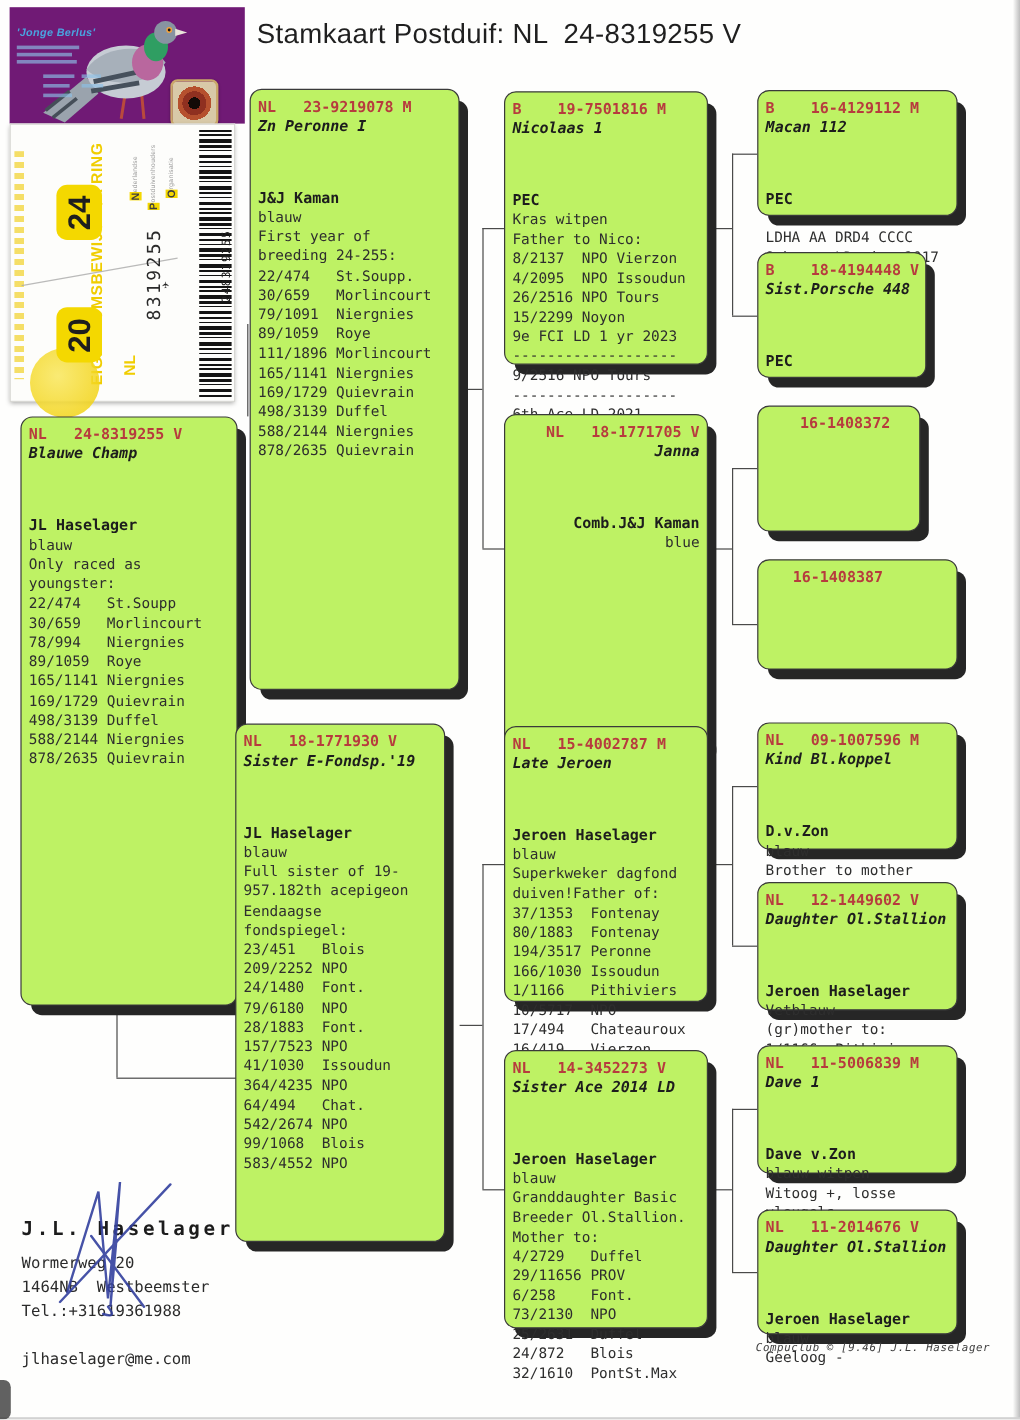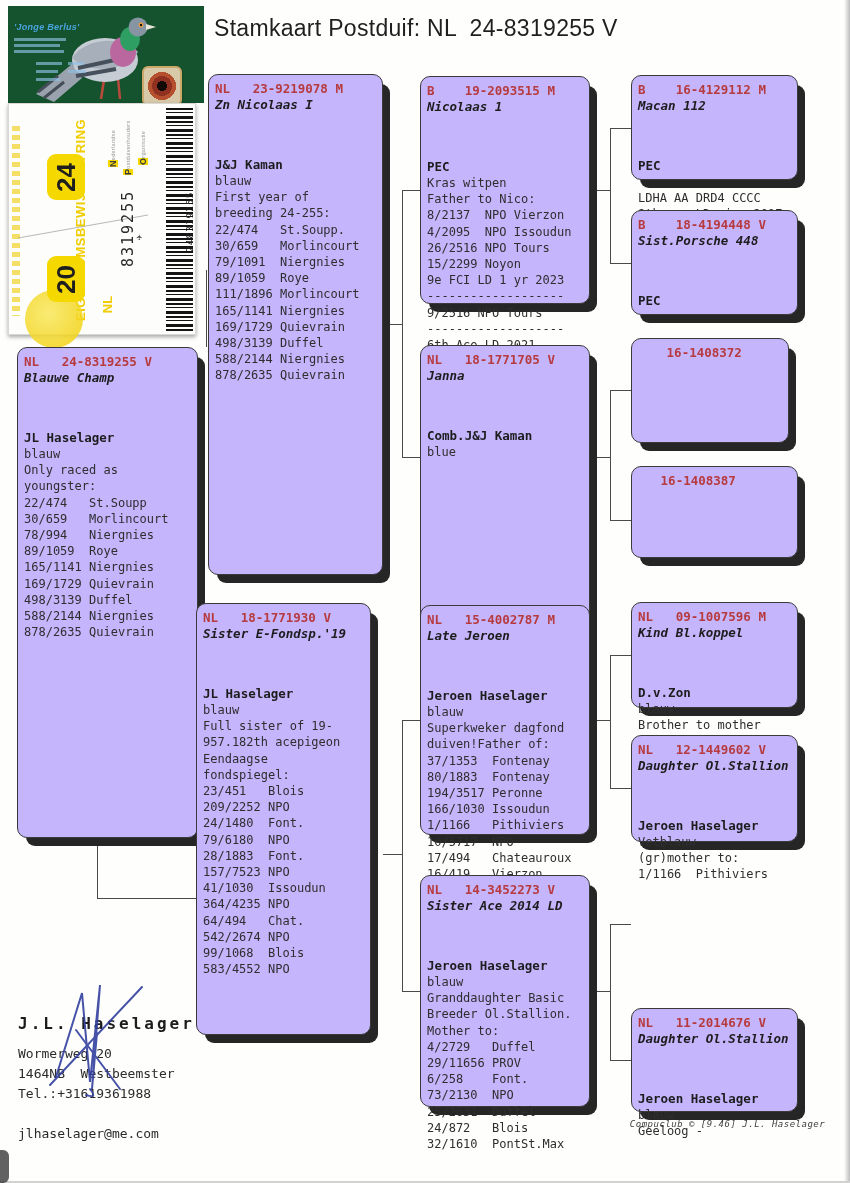--- a/index.html
+++ b/index.html
@@ -2,45 +2,45 @@
 <html><head>
 <meta charset="utf-8">
 <style>
   html,body{margin:0;padding:0;background:#e8e8e8;}
   #page{position:relative;width:850px;height:1183px;background:#fefefd;overflow:hidden;
         font-family:"DejaVu Sans Mono","Liberation Mono",monospace;}
   
   #title{position:absolute;left:214px;top:14px;font:400 23px/28px "Liberation Sans",sans-serif;
          color:#1f1f1f;letter-spacing:.3px;white-space:pre;}
   
-  .pbox{position:absolute;background:#c4b5fd;border:1.6px solid #3a3a3a;border-radius:10px;
+  .pbox{position:absolute;background:#bef264;border:1.6px solid #3a3a3a;border-radius:10px;
         box-shadow:8px 9px 0 -1px #262626;padding:5px 6px;box-sizing:border-box;}
   .bx-hdr{font:700 12.5px/17px "DejaVu Sans Mono","Liberation Mono",monospace;color:#b73b3e;white-space:pre;}
   .bx-name{font:700 12.5px/16px "DejaVu Sans Mono","Liberation Mono",monospace;font-style:italic;color:#1d1d1d;white-space:pre;}
   .bx-owner{font:700 12.5px/16px "DejaVu Sans Mono","Liberation Mono",monospace;color:#1d1d1d;white-space:pre;margin-top:44px;}
   .bx-body{font:400 12px/16.2px "DejaVu Sans Mono","Liberation Mono",monospace;color:#2e2e2e;white-space:pre;}
   .b-main  {left:17px; top:347px;width:181px;height:491px;}
   .b-father{left:208px;top:74px; width:175px;height:501px;}
   .b-mother{left:196px;top:603px;width:175px;height:432px;}
   .b-gp1{left:420px;top:76px; width:170px;height:228px;}
-  .b-gp2{left:420px;top:345px;width:170px;height:282px;}
+  .b-gp2{left:420px;top:345px;width:170px;height:282px;text-align:right;}
   .b-gp3{left:420px;top:605px;width:170px;height:230px;}
   .b-gp4{left:420px;top:875px;width:170px;height:232px;}
   .b-ggp1{left:631px;top:75px;  width:167px;height:105px;}
-  .b-ggp2{left:631px;top:210px; width:167px;height:105px;}
-  .b-ggp3{left:631px;top:338px; width:158px;height:105px;padding-left:12px;}
+  .b-ggp2{left:631px;top:210px; width:141px;height:105px;}
+  .b-ggp3{left:631px;top:338px; width:136px;height:105px;padding-left:12px;}
   .b-ggp4{left:631px;top:466px; width:167px;height:92px;}
   .b-ggp5{left:631px;top:602px; width:167px;height:106px;}
   .b-ggp6{left:631px;top:735px; width:167px;height:107px;}
   .b-ggp7{left:631px;top:871px; width:167px;height:107px;}
   .b-ggp8{left:631px;top:1008px;width:167px;height:104px;}
   
   .ln{position:absolute;background:#4a4a4a;}
   
-  #photo{position:absolute;left:8px;top:6px;width:196px;height:97px;background:#14532d;}
+  #photo{position:absolute;left:8px;top:6px;width:196px;height:97px;background:#701a75;}
   #photo-caption{position:absolute;left:6px;top:16px;font:700 9px "Liberation Sans",sans-serif;
                  font-style:italic;color:#4aa3df;letter-spacing:.3px;}
   .bluebar{position:absolute;height:2.5px;background:#8cc0e7;opacity:.65;}
   #eye-inset{position:absolute;left:134px;top:60px;width:36px;height:36px;border-radius:6px;
              background:radial-gradient(circle at 50% 50%,#120a07 0 5px,#8f3020 5px 10px,#b5502e 10px 14px,#d8c9a8 14px);
              border:2px solid #caa86a;box-shadow:0 1px 2px rgba(0,0,0,.3);}
   
   #ringcard{position:absolute;left:8px;top:103px;width:188px;height:232px;background:#fdfdfb;
             box-shadow:0 2px 4px rgba(0,0,0,.35);border:1px solid #d8d8d4;box-sizing:border-box;}
   .vtext{position:absolute;writing-mode:vertical-rl;transform:rotate(180deg);text-align:center;}
@@ -182,21 +182,21 @@
 78/994   Niergnies
 89/1059  Roye
 165/1141 Niergnies
 169/1729 Quievrain
 498/3139 Duffel
 588/2144 Niergnies
 878/2635 Quievrain</div>
   </div>
   <div class="pbox b-father">
     <div class="bx-hdr">NL   23-9219078 M</div>
-    <div class="bx-name">Zn Nicolaas I</div>
+    <div class="bx-name">Zn Peronne I</div>
     <div class="bx-owner">J&amp;J Kaman</div>
     <div class="bx-body">blauw
 First year of
 breeding 24-255:
 22/474   St.Soupp.
 30/659   Morlincourt
 79/1091  Niergnies
 89/1059  Roye
 111/1896 Morlincourt
 165/1141 Niergnies
@@ -221,21 +221,21 @@
 28/1883  Font.
 157/7523 NPO
 41/1030  Issoudun
 364/4235 NPO
 64/494   Chat.
 542/2674 NPO
 99/1068  Blois
 583/4552 NPO</div>
   </div>
   <div class="pbox b-gp1">
-    <div class="bx-hdr">B    19-2093515 M</div>
+    <div class="bx-hdr">B    19-7501816 M</div>
     <div class="bx-name">Nicolaas 1</div>
     <div class="bx-owner">PEC</div>
     <div class="bx-body">Kras witpen
 Father to Nico:
 8/2137  NPO Vierzon
 4/2095  NPO Issoudun
 26/2516 NPO Tours
 15/2299 Noyon
 9e FCI LD 1 yr 2023
 -------------------
@@ -315,20 +315,28 @@
 1st Ace NPO/WHZB SD</div>
   </div>
   <div class="pbox b-ggp6">
     <div class="bx-hdr">NL   12-1449602 V</div>
     <div class="bx-name">Daughter Ol.Stallion</div>
     <div class="bx-owner">Jeroen Haselager</div>
     <div class="bx-body">Vetblauw
 (gr)mother to:
 1/1166  Pithiviers</div>
   </div>
+  <div class="pbox b-ggp7">
+    <div class="bx-hdr">NL   11-5006839 M</div>
+    <div class="bx-name">Dave 1</div>
+    <div class="bx-owner">Dave v.Zon</div>
+    <div class="bx-body">blauw witpen
+Witoog +, losse
+vleugels.</div>
+  </div>
   <div class="pbox b-ggp8">
     <div class="bx-hdr">NL   11-2014676 V</div>
     <div class="bx-name">Daughter Ol.Stallion</div>
     <div class="bx-owner">Jeroen Haselager</div>
     <div class="bx-body">blauw
 Geeloog -</div>
   </div>
 
   <div id="owner-name">J.L. Haselager</div>
   <div id="owner-details">Wormerweg 20

